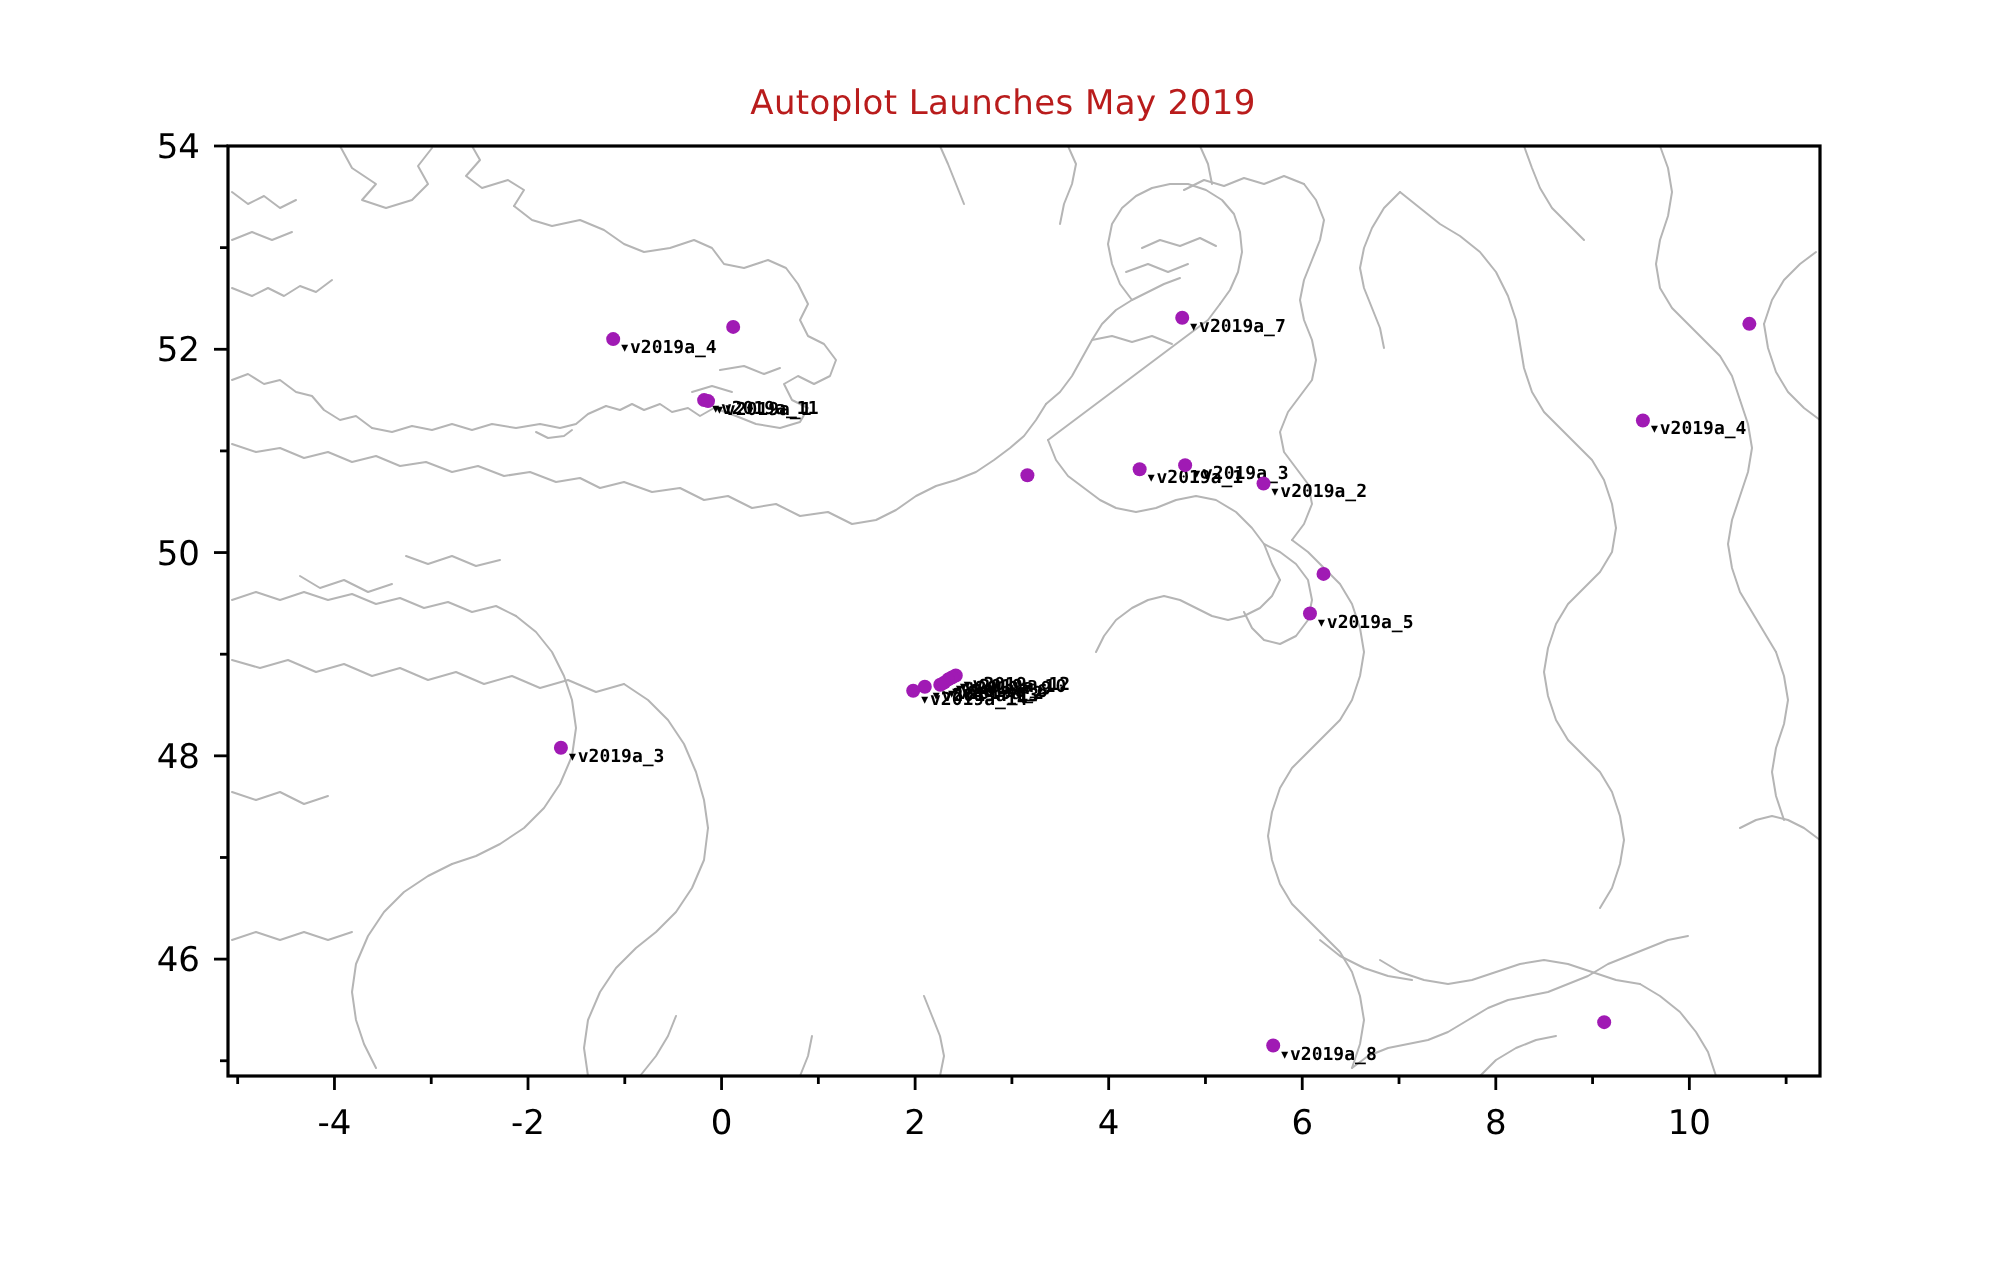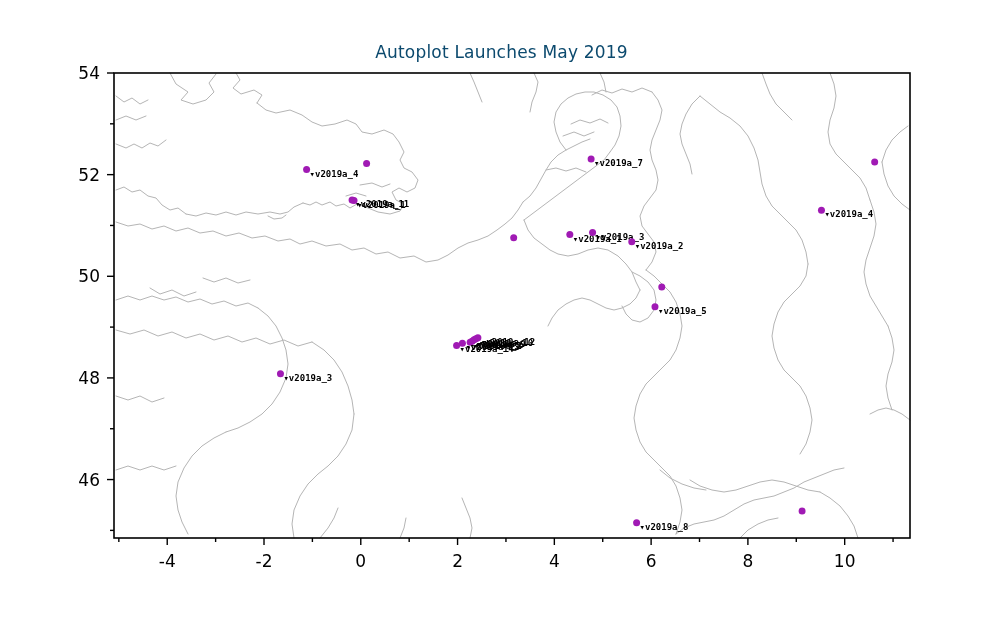--- a/index.html
+++ b/index.html
@@ -1,20 +1,20 @@
 <!DOCTYPE html>
 <html><head>
 <meta charset="utf-8">
 <style>
   html,body{margin:0;padding:0;background:#ffffff;}
   body{width:1003px;height:633px;font-family:"DejaVu Sans",sans-serif;overflow:hidden;}
   #stage{position:relative;width:1003px;height:633px;background:#ffffff;}
   #plot-title{
     position:absolute;left:0;top:42px;width:1003px;text-align:center;
-    font-size:17px;color:#0c4a6e;letter-spacing:.2px;
+    font-size:17px;color:#b91c1c;letter-spacing:.2px;
   }
   #canvas{position:absolute;left:0;top:0;width:1003px;height:633px;}
   text{font-family:"DejaVu Sans",sans-serif;}
   .ticklabel{font-size:17px;fill:#000;}
   .ptlabel{font-size:9px;fill:#000;font-family:"DejaVu Sans Mono",monospace;font-weight:bold;}
 </style>
 </head>
 <body>
 
 <div id="stage">

